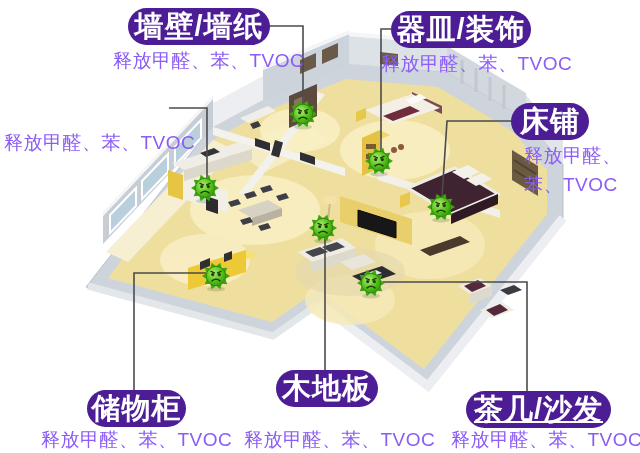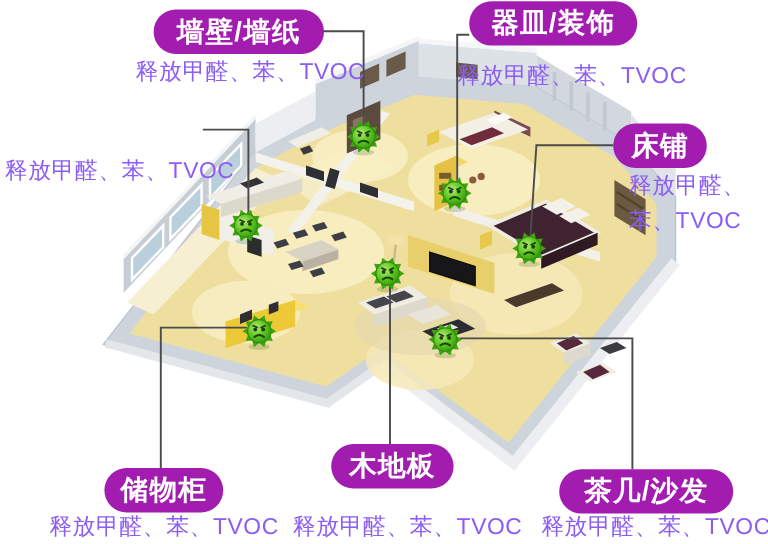--- a/index.html
+++ b/index.html
@@ -2,23 +2,23 @@
 <html><head>
 <meta charset="utf-8">
 <style>
   html,body{margin:0;padding:0;background:#ffffff;}
   .stage{
     position:relative;width:640px;height:453px;background:#ffffff;overflow:hidden;
     font-family:"Liberation Sans","DejaVu Sans",sans-serif;
   }
   .stage svg{position:absolute;left:0;top:0;}
   .pill{
-    position:absolute;height:37px;border-radius:19px;background:#a21caf;color:#ffffff;
+    position:absolute;height:37px;border-radius:19px;background:#4c1d95;color:#ffffff;
     display:flex;align-items:center;justify-content:center;
-    font-size:23px;font-weight:bold;letter-spacing:1px;white-space:nowrap;
+    font-size:29px;font-weight:bold;letter-spacing:1px;white-space:nowrap;
   }
   .sub{
     position:absolute;color:#8b5cf6;font-size:19px;letter-spacing:0.5px;white-space:nowrap;line-height:1;
   }
 </style>
 </head>
 <body>
 
 <div class="stage">
 
@@ -214,31 +214,31 @@
       <use href="#germ" transform="translate(441,207)"></use>
       <use href="#germ" transform="translate(216,276)"></use>
       <use href="#germ" transform="translate(323,228)"></use>
       <use href="#germ" transform="translate(371,283)"></use>
     </g>
   </svg>
 
   <div class="pill" style="left:128px;top:8px;width:142px;">墙壁/墙纸</div>
   <div class="sub" style="left:113px;top:51px;">释放甲醛、苯、TVOC</div>
 
-  <div class="pill" style="left:391px;top:1px;width:140px;">器皿/装饰</div>
+  <div class="pill" style="left:391px;top:11px;width:140px;">器皿/装饰</div>
   <div class="sub" style="left:381px;top:54px;">释放甲醛、苯、TVOC</div>
 
   <div class="sub" style="left:4px;top:133px;">释放甲醛、苯、TVOC</div>
 
   <div class="pill" style="left:511px;top:103px;width:78px;">床铺</div>
   <div class="sub" style="left:524px;top:146px;">释放甲醛、</div>
   <div class="sub" style="left:524px;top:175px;">苯、TVOC</div>
 
   <div class="pill" style="left:87px;top:390px;width:99px;">储物柜</div>
   <div class="sub" style="left:41px;top:430px;">释放甲醛、苯、TVOC</div>
 
   <div class="pill" style="left:276px;top:370px;width:102px;">木地板</div>
   <div class="sub" style="left:244px;top:430px;">释放甲醛、苯、TVOC</div>
 
-  <div class="pill" style="left:466px;top:391px;width:145px;">茶几/沙发</div>
+  <div class="pill" style="left:466px;top:391px;width:145px;text-decoration:underline;">茶几/沙发</div>
   <div class="sub" style="left:451px;top:430px;">释放甲醛、苯、TVOC</div>
 
 </div>
 
 </body></html>

